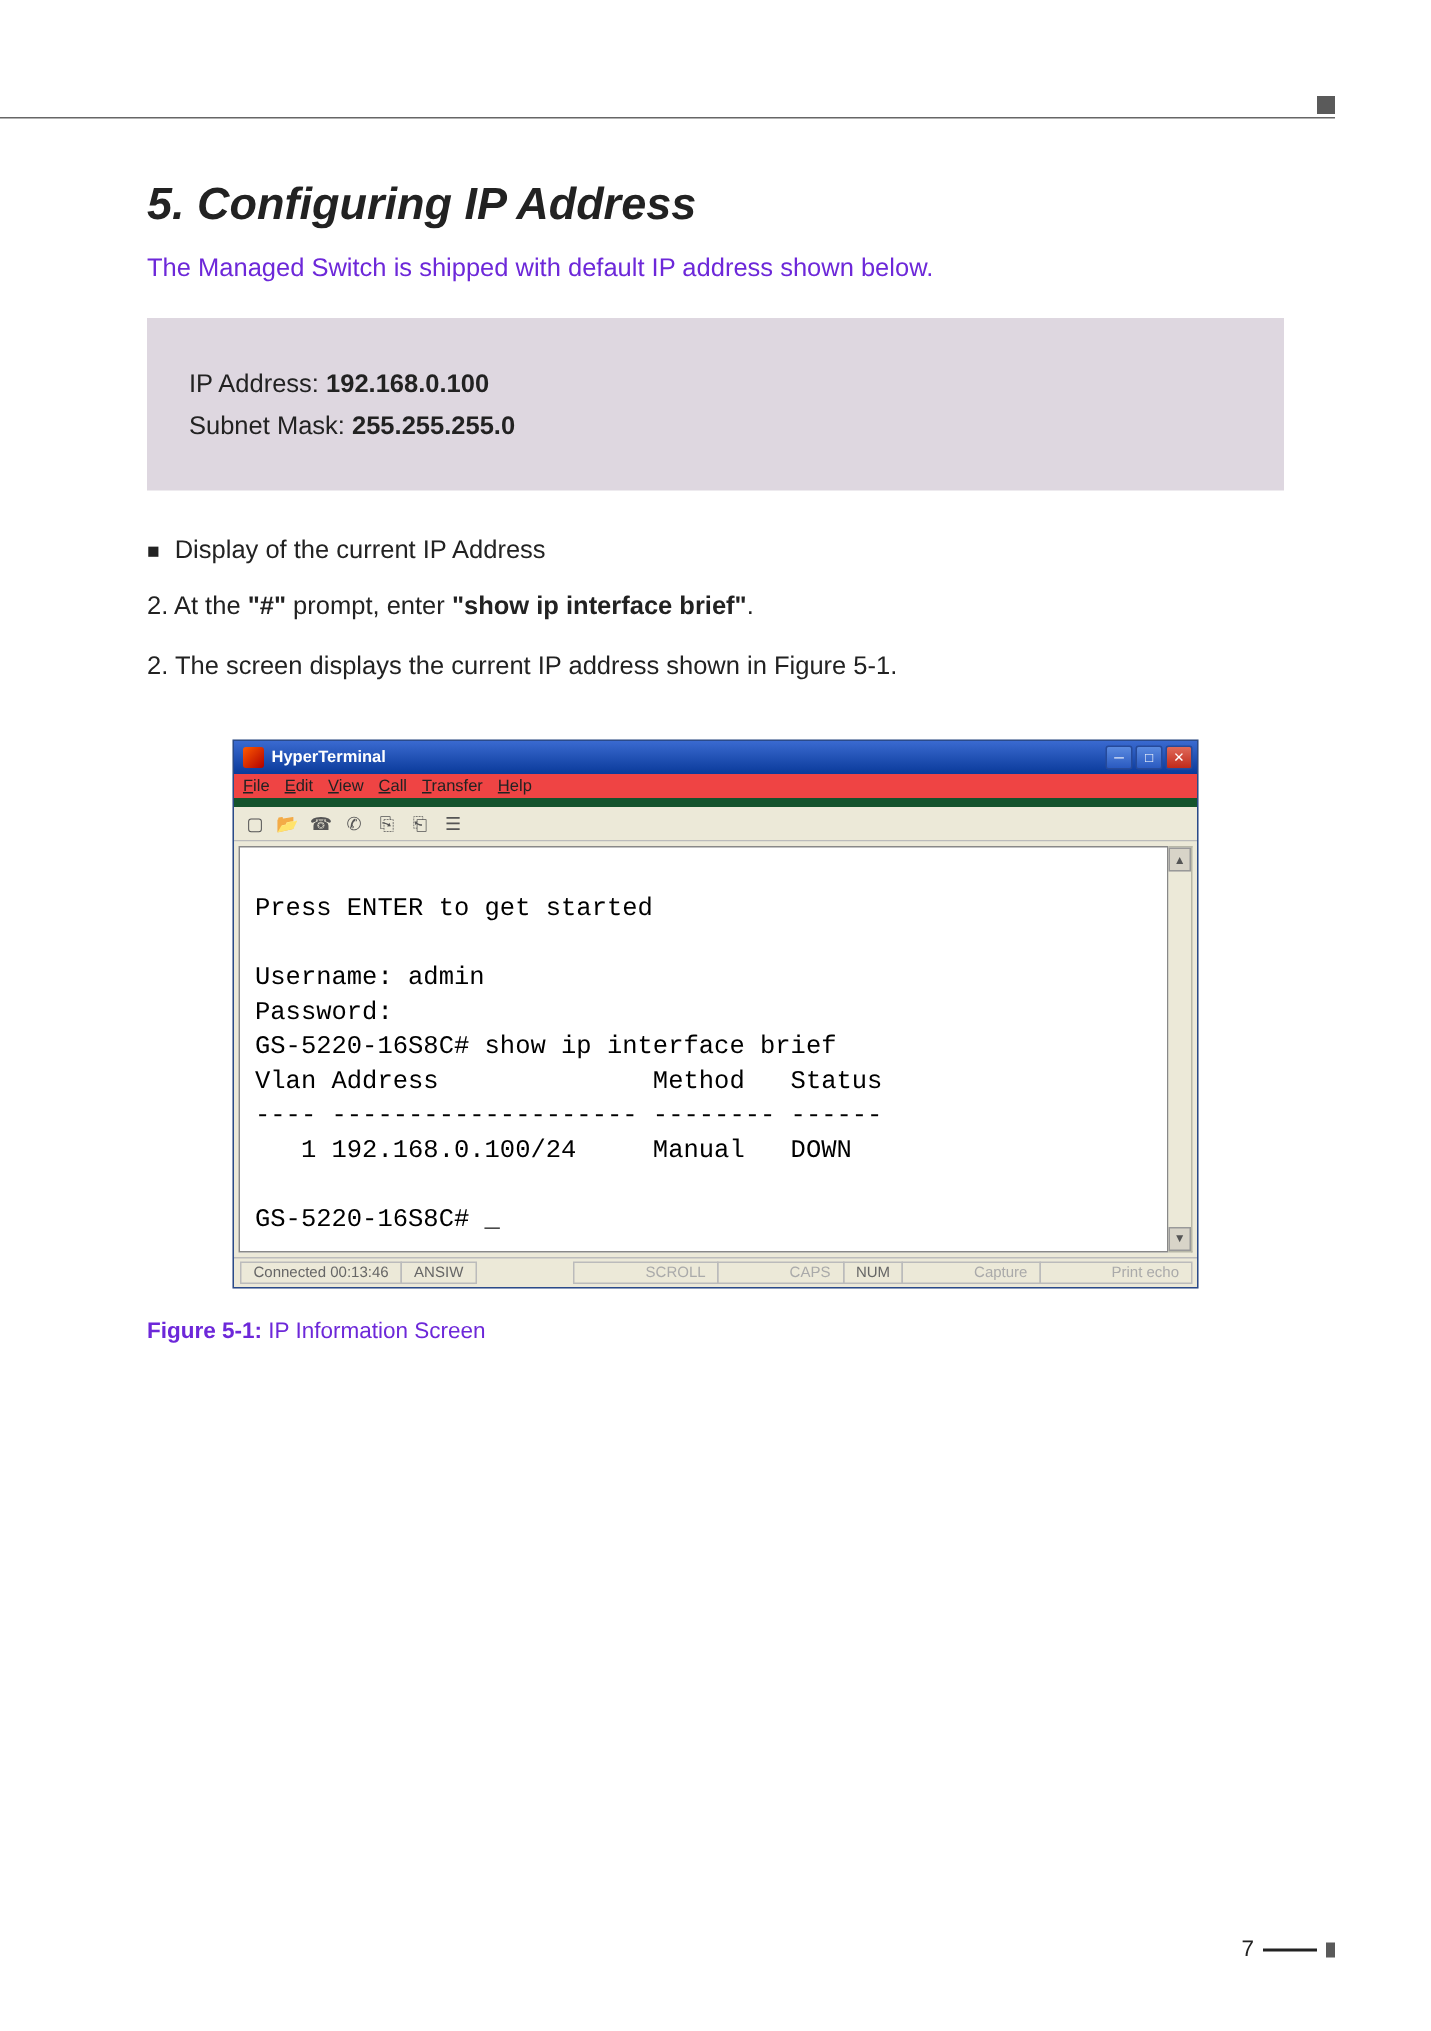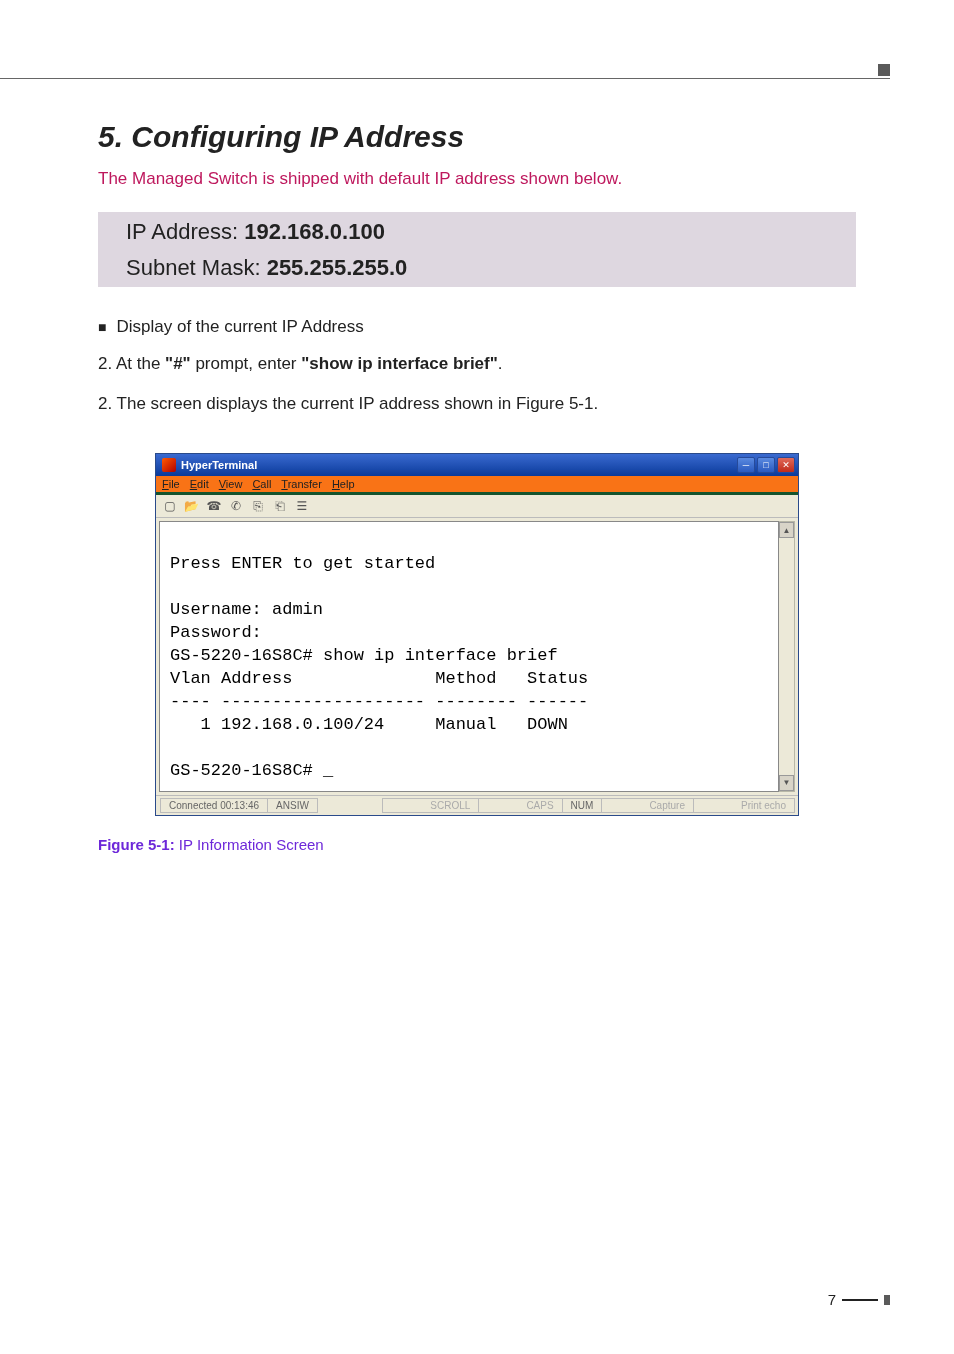--- a/index.html
+++ b/index.html
@@ -31,30 +31,30 @@
     .heading {
       font-family: Verdana, Geneva, sans-serif;
       font-size: 30px;
       font-weight: bold;
       font-style: italic;
       color: #222;
       margin-bottom: 12px;
     }
     .body-text {
       font-size: 17px;
-      color: #be185d;
+      color: #6d28d9;
       line-height: 1.55;
       margin-bottom: 20px;
       text-align: justify;
     }
     .info-box {
       background: #ded7e0;
-      padding: 2px 28px;
+      padding: 30px 28px;
       margin: 10px 0 30px 0;
-      font-size: 22px;
+      font-size: 17px;
       color: #222;
       line-height: 1.6;
     }
     .info-box .bold { font-weight: bold; }
     .bullet-item {
       font-size: 17px;
       color: #222;
       margin-bottom: 14px;
       display: flex;
       align-items: baseline;
@@ -104,27 +104,27 @@
     .win-btn {
       width: 18px; height: 16px;
       background: linear-gradient(to bottom, #5a8ae0, #2a5ac0);
       border: 1px solid #264a9a;
       border-radius: 2px;
       display: flex; align-items: center; justify-content: center;
       color: #fff; font-size: 9px;
     }
     .win-btn.close { background: linear-gradient(to bottom, #e06a5a, #c02a1a); }
     .menubar {
-      background: #f97316;
+      background: #ef4444;
       padding: 2px 6px;
       font-size: 11px;
       color: #222;
       display: flex;
       gap: 10px;
-      border-bottom: 3px solid #14532d;
+      border-bottom: 6px solid #14532d;
     }
     .menubar span { text-decoration: underline; text-decoration-color: transparent; }
     .menubar span::first-letter { text-decoration: underline; }
     .toolbar {
       background: #ece9d8;
       padding: 3px 6px;
       display: flex;
       gap: 6px;
       border-bottom: 1px solid #bbb;
     }

